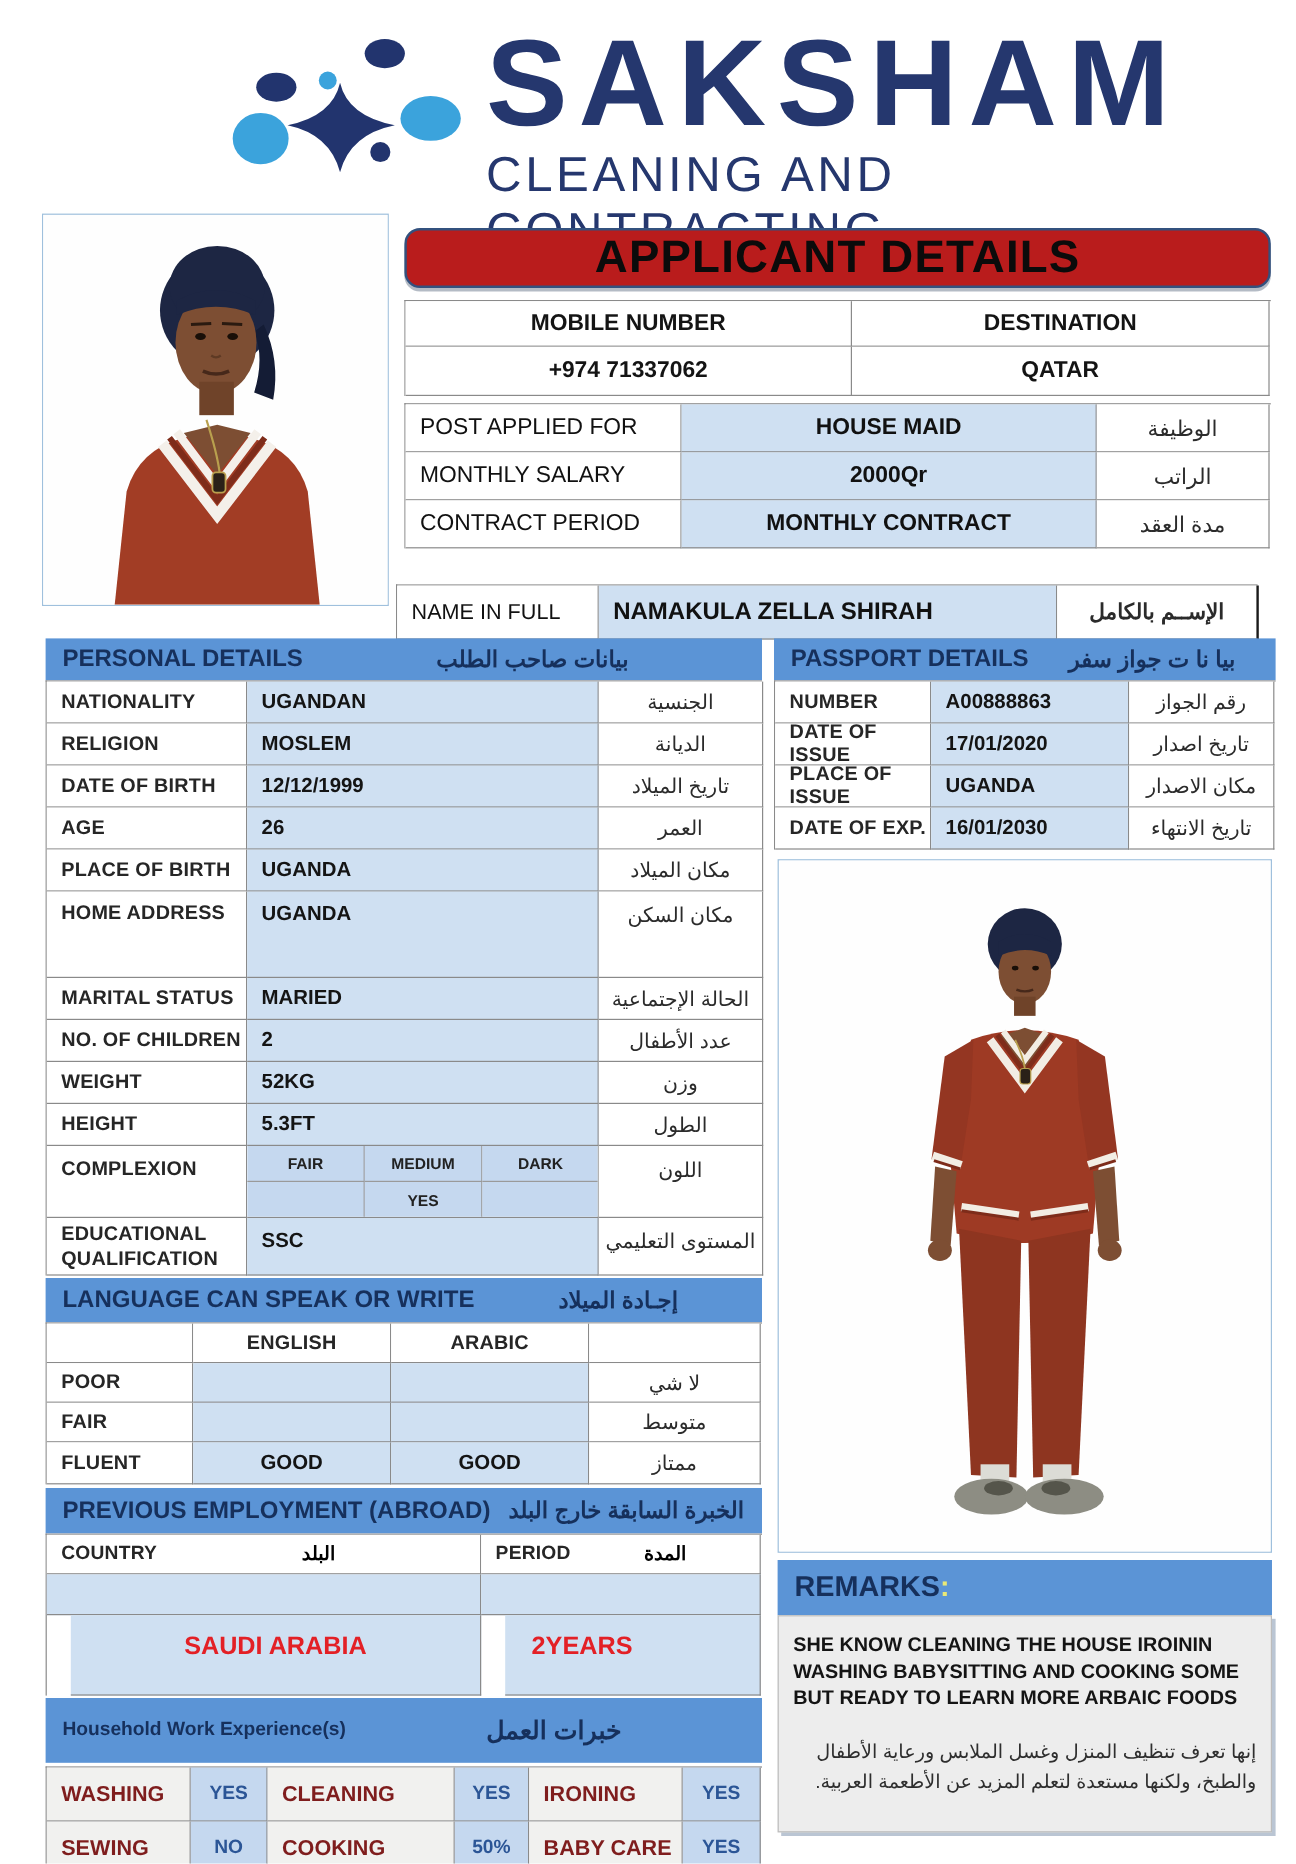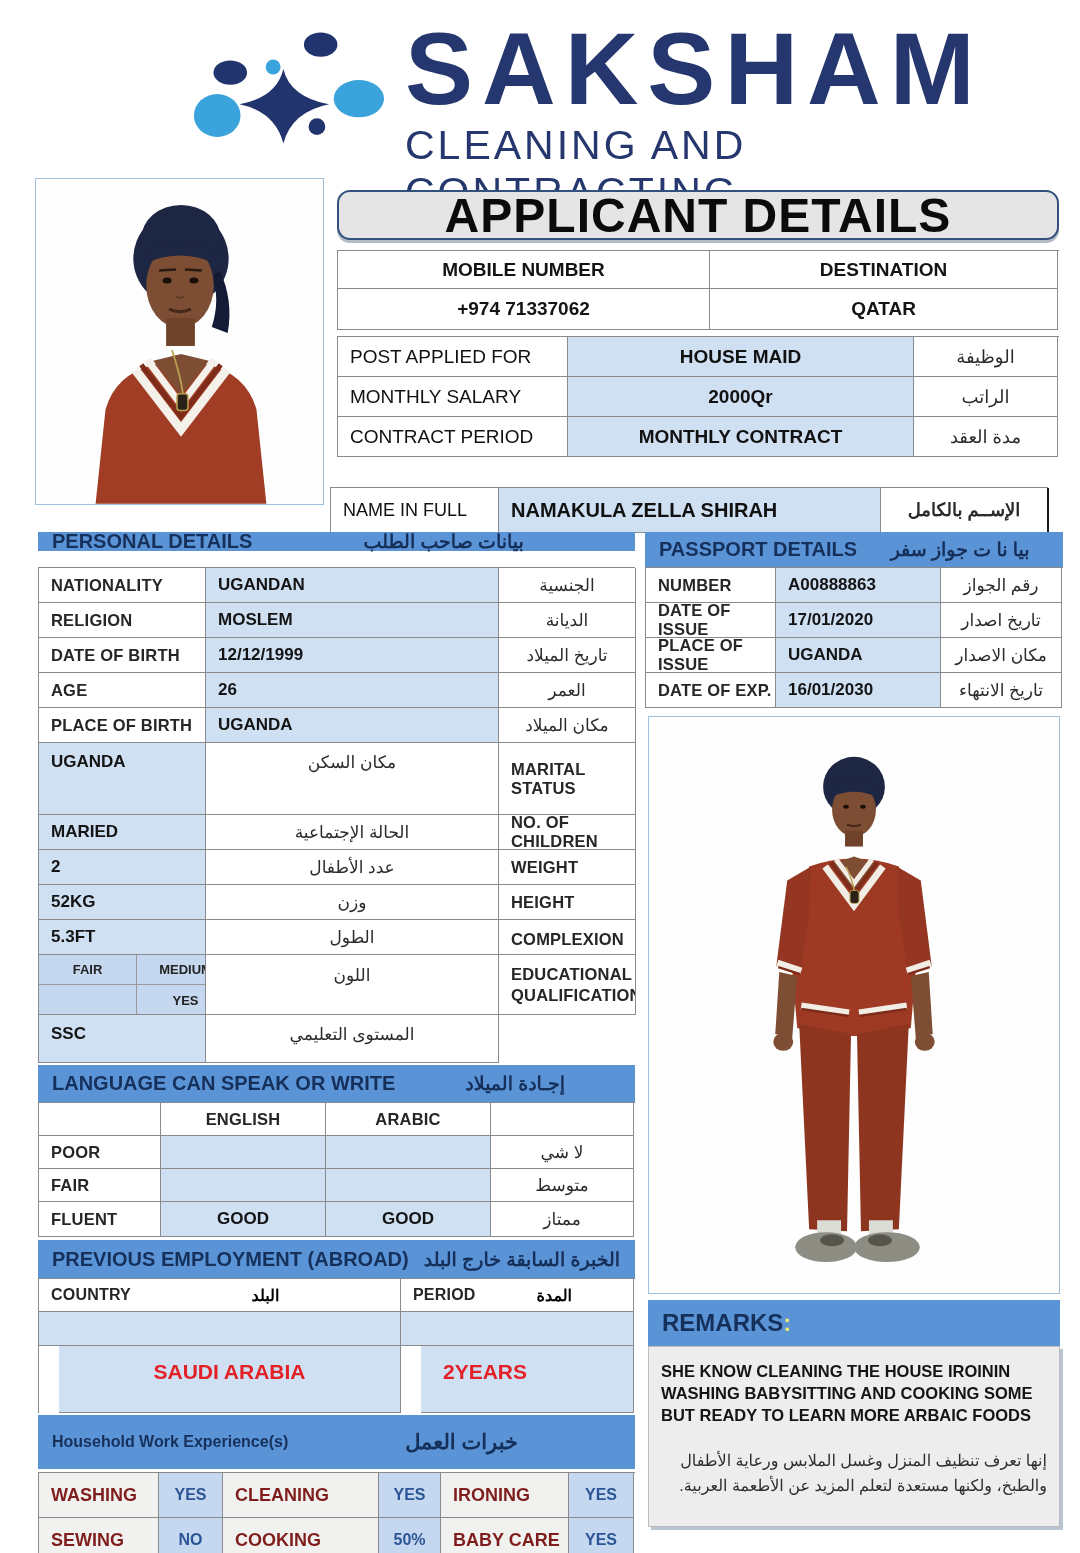--- a/index.html
+++ b/index.html
@@ -23,23 +23,23 @@
   .b2 { background:#c5d8ef; }
   .w { background:#ffffff; }
   .g { background:#f1f1ef; }
   .l { justify-content:flex-start; padding-left:12px; }
   .c { justify-content:center; }
   .lbf { font-weight:bold; font-size:16.5px; color:#262626; letter-spacing:0.2px; }
   .vf  { font-weight:bold; font-size:17px; color:#141414; }
   .arb { direction:rtl; justify-content:center; font-size:17px; color:#2b2b2b; }
 
   
-  .app-hdr { background:#e5e5e5; border:2px solid #33517e; border-radius:13px;
+  .app-hdr { background:#b91c1c; border:2px solid #33517e; border-radius:13px;
              box-shadow:0 3px 0 rgba(40,60,90,0.35); display:flex; align-items:center; justify-content:center;
-             font-size:48px; font-weight:bold; color:#0b0b0b; letter-spacing:1px; }
+             font-size:38px; font-weight:bold; color:#0b0b0b; letter-spacing:1px; }
 
   .photo-box { border:1px solid #9fc0dd; background:#fff; }
 
   .contact-cell { font-weight:bold; font-size:19px; color:#141414; }
   .jlb { font-weight:normal; font-size:19px; color:#111; }
   .jval { font-weight:bold; font-size:19px; color:#111; }
   .jar { font-size:18px; }
 
   .red { color:#e32026; font-weight:bold; font-size:21px;margin-left:20px; }
   .hh-val { color:#2b5596; font-weight:bold; font-size:16px; }
@@ -127,40 +127,41 @@
     <div class="b c jval">MONTHLY CONTRACT</div>
     <div class="w arb jar">مدة العقد</div>
   </div>
 
   <div class="abs grid" style="left:330px;top:487px;width:718px;grid-template-columns:168px 382px 168px;grid-template-rows:45px;">
     <div class="w l jlb" style="font-size:18px;">NAME IN FULL</div>
     <div class="b l" style="font-weight:bold;font-size:20px;color:#111;">NAMAKULA ZELLA SHIRAH</div>
     <div class="w arb" style="border-right:2px solid #1a1a1a;font-size:18px;font-weight:bold;">الإســم بالكامل</div>
   </div>
 
-  <div class="abs sec-hdr" style="left:38px;top:532px;width:597px;height:19px;">
+  <div class="abs sec-hdr" style="left:38px;top:532px;width:597px;height:35px;">
     <span class="en">PERSONAL DETAILS</span>
     <span class="ar">بيانات صاحب الطلب</span>
   </div>
   <div class="abs grid" style="left:38px;top:567px;width:597px;grid-template-columns:167px 293px 137px;grid-template-rows:35px 35px 35px 35px 35px 72px 35px 35px 35px 35px 60px 48px;">
     <div class="w l lbf">NATIONALITY</div>
     <div class="b l vf">UGANDAN</div>
     <div class="w arb">الجنسية</div>
     <div class="w l lbf">RELIGION</div>
     <div class="b l vf">MOSLEM</div>
     <div class="w arb">الديانة</div>
     <div class="w l lbf">DATE OF BIRTH</div>
     <div class="b l vf">12/12/1999</div>
     <div class="w arb">تاريخ الميلاد</div>
     <div class="w l lbf">AGE</div>
     <div class="b l vf">26</div>
     <div class="w arb">العمر</div>
     <div class="w l lbf">PLACE OF BIRTH</div>
     <div class="b l vf">UGANDA</div>
     <div class="w arb">مكان الميلاد</div>
+    <div class="w l lbf" style="align-items:flex-start;padding-top:9px;">HOME ADDRESS</div>
     <div class="b l vf" style="align-items:flex-start;padding-top:9px;">UGANDA</div>
     <div class="w arb" style="align-items:flex-start;padding-top:9px;">مكان السكن</div>
     <div class="w l lbf">MARITAL STATUS</div>
     <div class="b l vf">MARIED</div>
     <div class="w arb">الحالة الإجتماعية</div>
     <div class="w l lbf">NO. OF CHILDREN</div>
     <div class="b l vf">2</div>
     <div class="w arb">عدد الأطفال</div>
     <div class="w l lbf">WEIGHT</div>
     <div class="b l vf">52KG</div>

